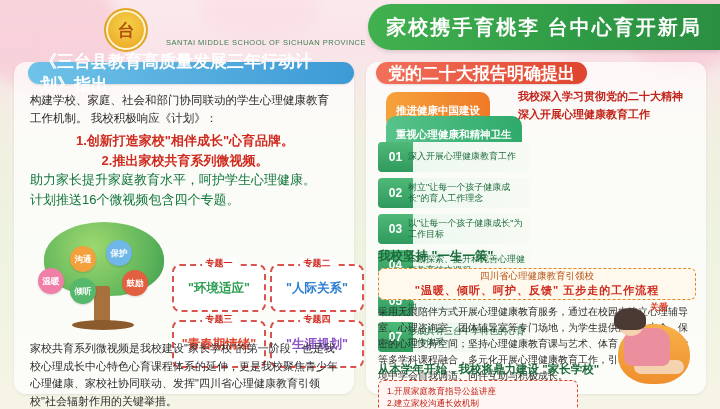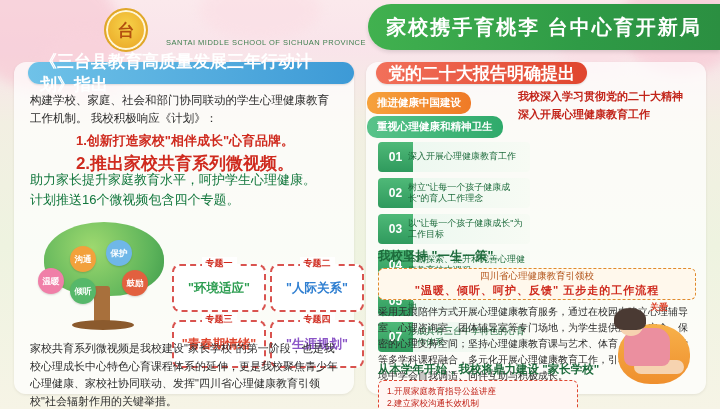--- a/index.html
+++ b/index.html
@@ -40,21 +40,21 @@
   .left{left:14px;top:62px;width:340px;height:332px;}
   .right{left:366px;top:62px;width:340px;height:332px;}
 
   .pill{position:absolute;height:22px;border-radius:11px;display:flex;align-items:center;
         padding:0 12px;font-size:17px;font-weight:bold;color:#fff;box-shadow:0 1px 2px rgba(0,0,0,.12);}
   .pill-left{left:14px;top:0px;background:linear-gradient(90deg,#6fc2e8,#3d9ad6);}
   .pill-right{left:10px;top:0px;background:linear-gradient(90deg,#f2705a,#e0452e);}
 
   .lead{position:absolute;left:16px;right:14px;top:30px;font-size:11.5px;color:#2c2c2c;line-height:1.55;}
   .redline{color:#cf2a1e;font-weight:bold;font-size:13px;display:block;text-align:center;margin-top:3px;}
-  .redline2{color:#cf2a1e;font-weight:bold;font-size:17px;display:block;text-align:center;}
+  .redline2{color:#cf2a1e;font-weight:bold;font-size:13px;display:block;text-align:center;}
   .green-note{position:absolute;left:16px;right:14px;top:108px;font-size:13px;color:#11763c;
       font-weight:normal;line-height:1.55;}
 
   
   .tree{position:absolute;left:22px;top:160px;width:136px;height:110px;}
   .canopy{position:absolute;left:8px;top:0;width:120px;height:74px;border-radius:50% 50% 45% 45%;
       background:radial-gradient(circle at 40% 35%,#9ed96f,#5cb35a 70%,#3f9a4b);}
   .trunk{position:absolute;left:58px;top:64px;width:16px;height:40px;background:#a8703c;border-radius:3px;}
   .root{position:absolute;left:36px;top:98px;width:62px;height:10px;background:#8b5a2d;border-radius:50%;}
   .fruit{position:absolute;width:26px;height:26px;border-radius:50%;display:flex;align-items:center;
@@ -71,22 +71,22 @@
   .topic .tag{position:absolute;top:-9px;background:#fff;padding:0 4px;font-size:9px;color:#cf2a1e;font-weight:bold;}
   .topic .name{font-size:12.5px;font-weight:bold;}
   .t1{left:158px;top:168px;}.t1 .name{color:#2e9e52;}
   .t2{left:256px;top:168px;}.t2 .name{color:#2f7fd1;}
   .t3{left:158px;top:224px;}.t3 .name{color:#e0452e;}
   .t4{left:256px;top:224px;}.t4 .name{color:#8a54c6;}
 
   .left-foot{position:absolute;left:16px;right:14px;top:278px;font-size:11px;color:#2c2c2c;line-height:1.6;}
 
   
-  .sub-pill{position:absolute;left:1px;height:14px;border-radius:10px;display:flex;align-items:center;
-     padding:4px 10px;font-size:10.5px;color:#fff;font-weight:bold;}
+  .sub-pill{position:absolute;left:20px;height:14px;border-radius:10px;display:flex;align-items:center;
+     padding:12px 10px;font-size:10.5px;color:#fff;font-weight:bold;}
   .sp1{top:30px;background:linear-gradient(90deg,#f6a23c,#ef7a27);}
   .sp2{top:54px;background:linear-gradient(90deg,#58c38a,#2faa6b);}
   .side-note{position:absolute;left:152px;top:26px;width:176px;font-size:11px;color:#c2241a;
      font-weight:bold;line-height:1.6;}
 
   .grid{position:absolute;left:12px;top:80px;width:316px;}
   .gitem{position:relative;display:inline-block;width:152px;height:30px;margin:0 4px 6px 0;
      background:linear-gradient(90deg,#eaf7ef,#f7fbf4);border-radius:4px;vertical-align:top;}
   .gnum{position:absolute;left:0;top:0;width:35px;height:30px;border-radius:4px 0 0 4px;
      background:linear-gradient(180deg,#4fb978,#2f9a5d);color:#fff;font-size:12px;font-weight:bold;

